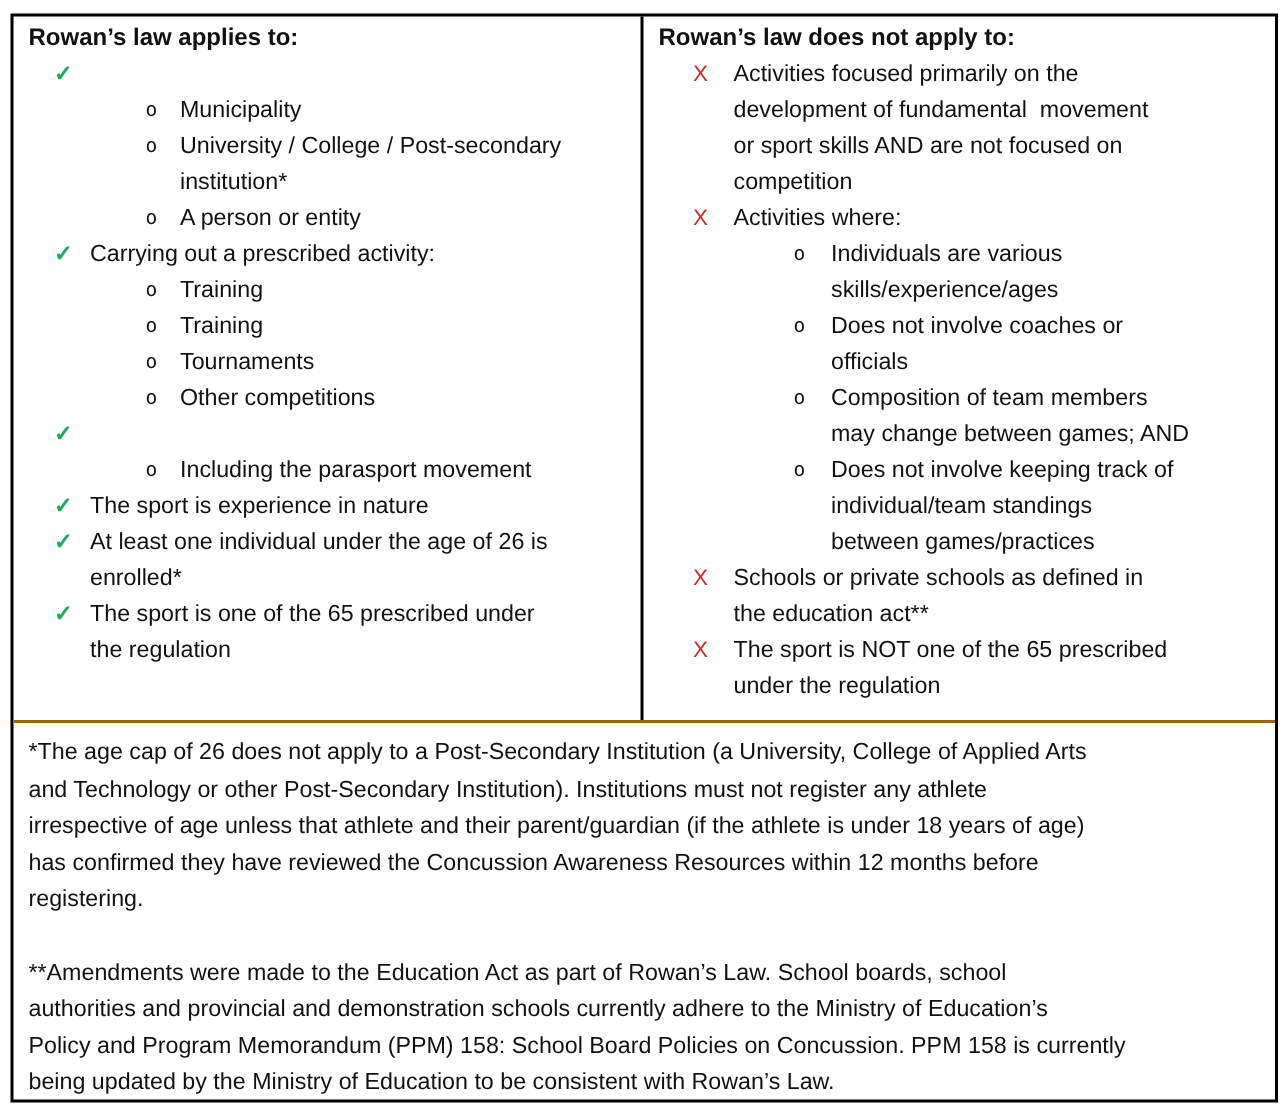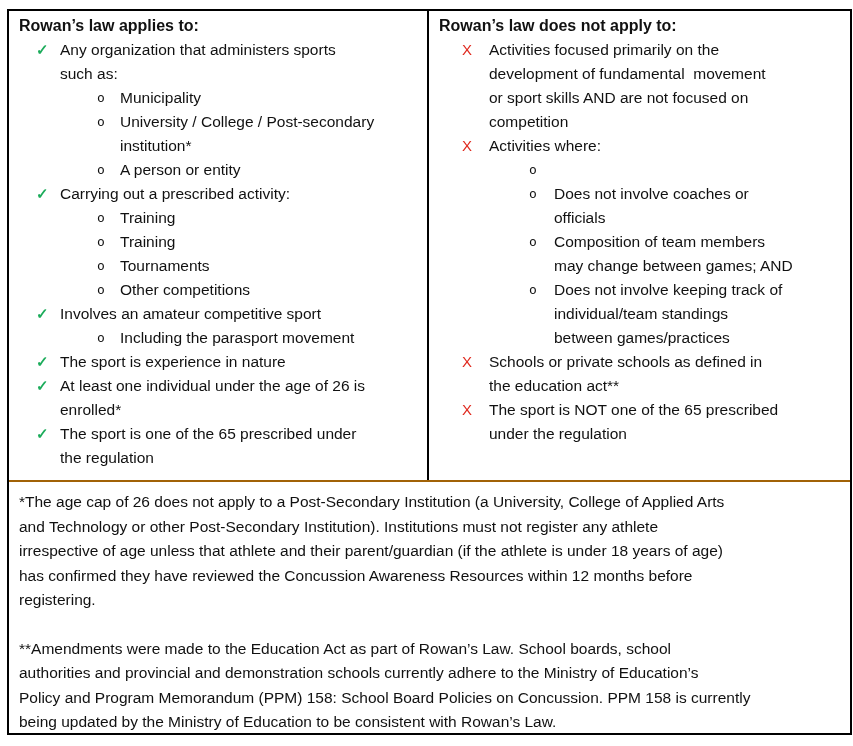--- a/index.html
+++ b/index.html
@@ -45,22 +45,20 @@
 </head>
 <body>
 
 <div class="doc-table">
   <div class="top-row">
     <div class="col col-left">
       <div class="col-header">Rowan’s law applies to:</div>
       <div>
           <div class="row l1">
             <span class="marker check" style="color: rgb(28, 172, 91);">✓</span>
-            <span class="itext">Any organization that administers sports
-such as:</span>
           </div>
           <div class="row l2">
             <span class="marker o">o</span>
             <span class="itext">Municipality</span>
           </div>
           <div class="row l2">
             <span class="marker o">o</span>
             <span class="itext">University / College / Post-secondary
 institution*</span>
           </div>
@@ -83,21 +81,20 @@
           <div class="row l2">
             <span class="marker o">o</span>
             <span class="itext">Tournaments</span>
           </div>
           <div class="row l2">
             <span class="marker o">o</span>
             <span class="itext">Other competitions</span>
           </div>
           <div class="row l1">
             <span class="marker check" style="color: rgb(28, 172, 91);">✓</span>
-            <span class="itext">Involves an amateur competitive sport</span>
           </div>
           <div class="row l2">
             <span class="marker o">o</span>
             <span class="itext">Including the parasport movement</span>
           </div>
           <div class="row l1">
             <span class="marker check" style="color: rgb(28, 172, 91);">✓</span>
             <span class="itext">The sport is experience in nature</span>
           </div>
           <div class="row l1">
@@ -121,20 +118,22 @@
 development of fundamental  movement
 or sport skills AND are not focused on
 competition</span>
           </div>
           <div class="row l1">
             <span class="marker x" style="color: rgb(224, 43, 32);">X</span>
             <span class="itext">Activities where:</span>
           </div>
           <div class="row l2">
             <span class="marker o">o</span>
+            <span class="itext">Individuals are various
+skills/experience/ages</span>
           </div>
           <div class="row l2">
             <span class="marker o">o</span>
             <span class="itext">Does not involve coaches or
 officials</span>
           </div>
           <div class="row l2">
             <span class="marker o">o</span>
             <span class="itext">Composition of team members
 may change between games; AND</span>

